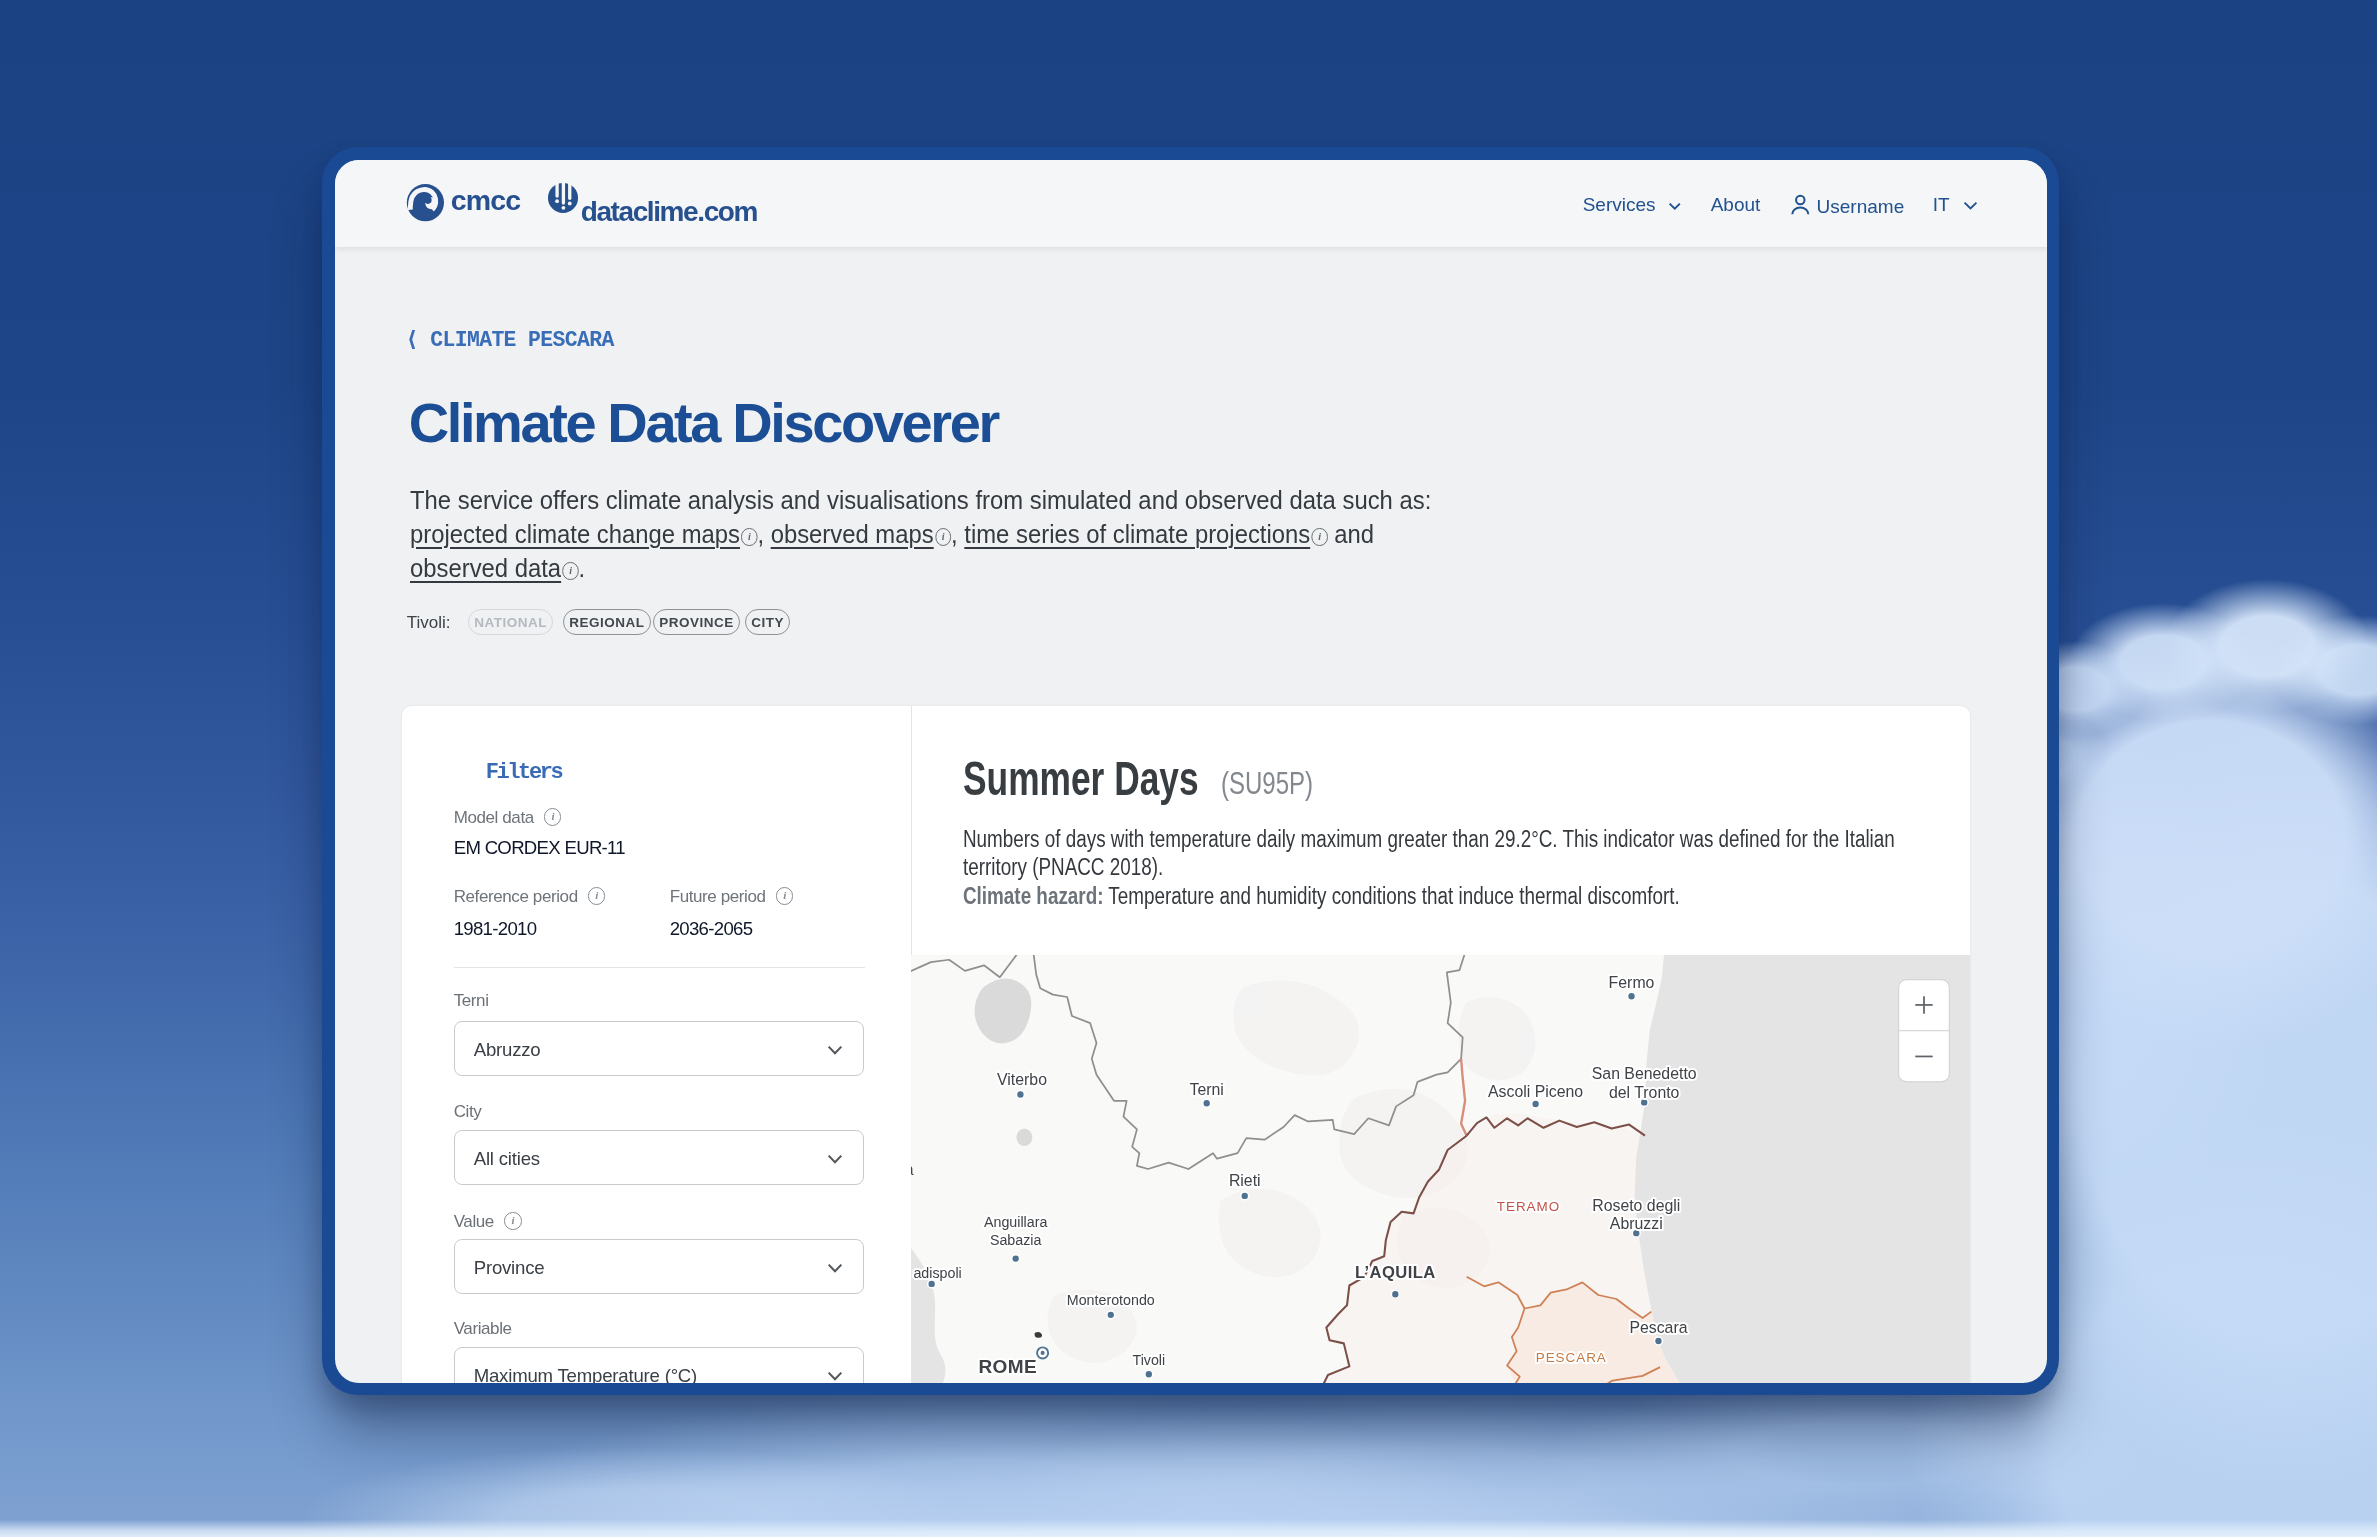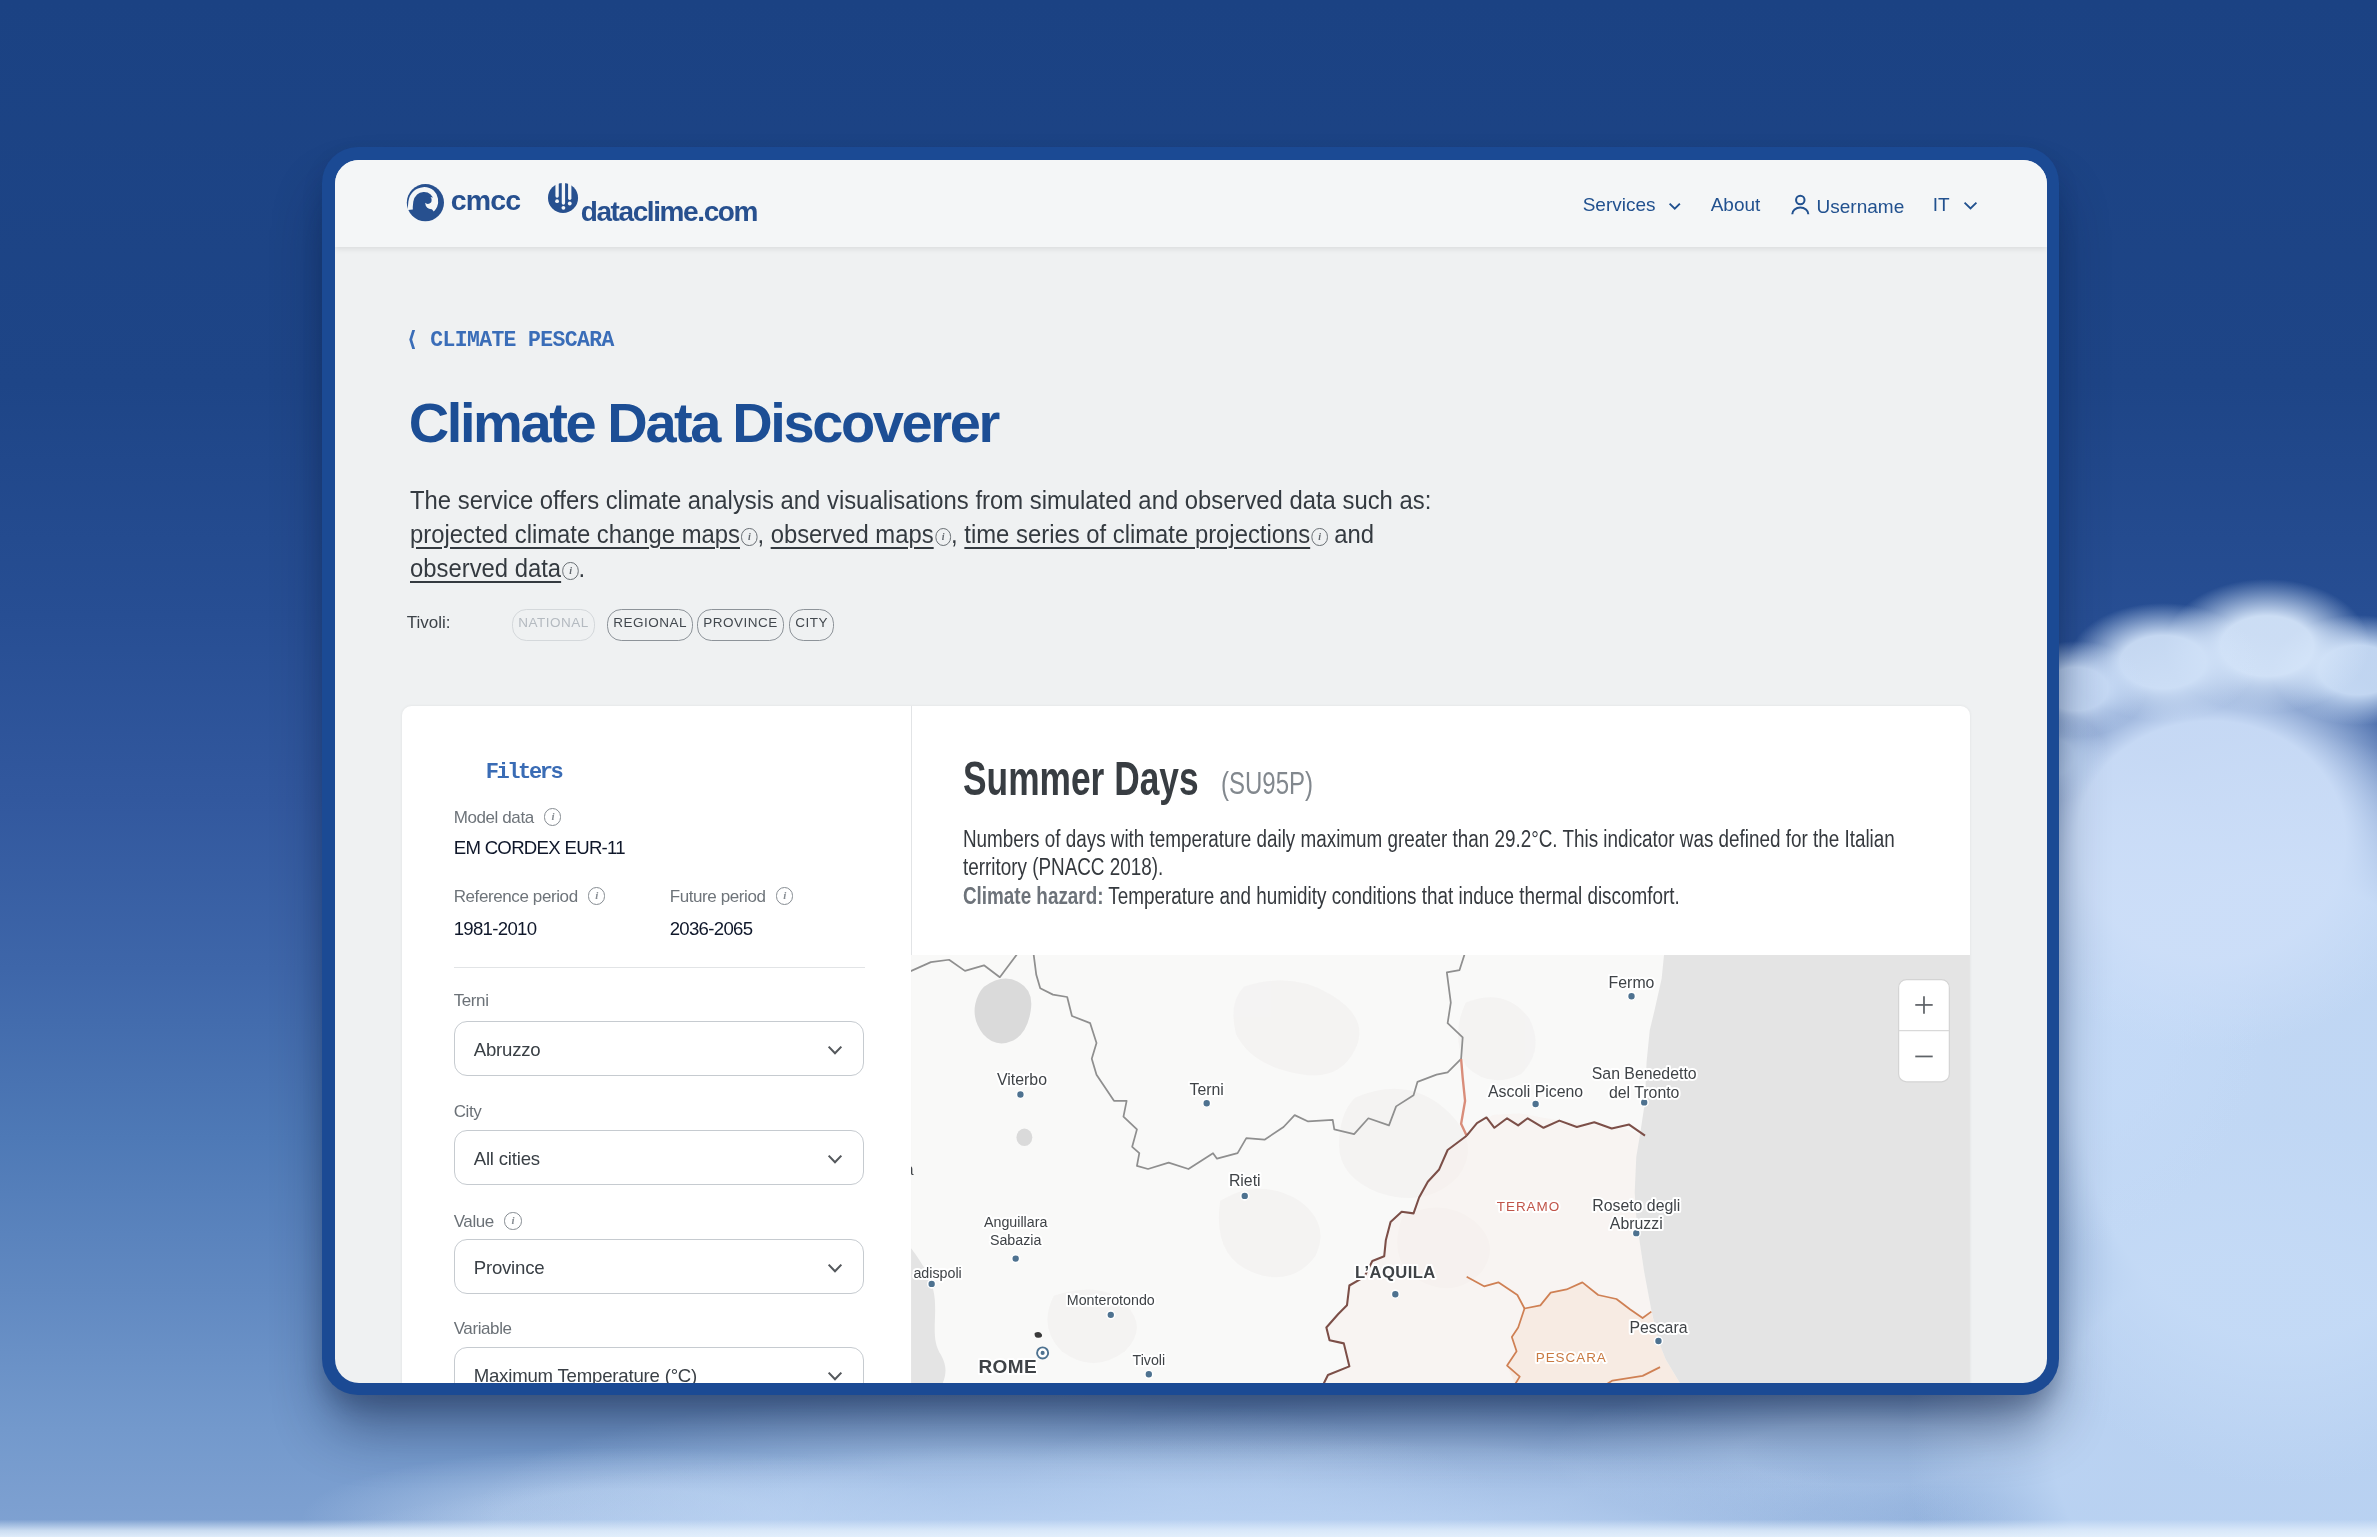--- a/index.html
+++ b/index.html
@@ -46,35 +46,35 @@
 #crumb { position:absolute; left:71px; top:166px; font-family:"Liberation Mono", monospace;
   font-weight:bold; font-size:21.4px; letter-spacing:-0.6px; color:#3a6db8; }
 #h1 { position:absolute; left:74px; top:230px; font-size:56px; font-weight:bold; color:#1c4e95; letter-spacing:-2.4px; }
 #para { position:absolute; left:75px; top:323px; font-size:26px; line-height:34px; color:#343a40; white-space:nowrap; transform:scaleX(0.917); transform-origin:0 0; }
 #para a { color:#343a40; text-decoration:underline; text-underline-offset:4px; text-decoration-thickness:1.6px; }
 .info { display:inline-block; width:17.4px; height:17.4px; border:1.6px solid #62686e; border-radius:50%;
   font-size:11px; line-height:15px; text-align:center; color:#62686e; vertical-align:2.4px; font-family:"Liberation Serif",serif; font-style:italic; font-weight:bold; margin-left:1.6px;}
 .ginfo { border-color:#868c92; color:#868c92; }
 #scales { position:absolute; left:72px; top:449px; }
 #scales .lab { position:absolute; left:0; top:4.8px; font-size:17px; color:#3c4248; }
-.chip { position:absolute; top:0; height:32px; line-height:26px; border:1.6px solid #8d9399; border-radius:14.3px;
-  padding:0 5.5px; font-size:13.5px; font-weight:normal; letter-spacing:0.5px; color:#42484e; text-align:center; white-space:nowrap;margin-left:44px; }
+.chip { position:absolute; top:0; height:26px; line-height:26px; border:1.6px solid #8d9399; border-radius:14.3px;
+  padding:0 5.5px; font-size:13.5px; font-weight:bold; letter-spacing:0.5px; color:#42484e; text-align:center; white-space:nowrap; }
 .chip.dis { border-color:#d4d8db; color:#b4bac0; }
 
 
 #panel { position:absolute; left:67px; top:546px; width:1568px; height:713px; background:#fff; border-radius:9.5px;
   box-shadow:0 0.8px 3.2px rgba(0,0,0,.07); }
 #vdiv { position:absolute; left:509px; top:0; width:0.8px; height:713px; background:#e2e4e6; }
 #filters { position:absolute; left:0; top:0; width:576px; height:713px; }
 .flabel { position:absolute; left:52px; font-size:17px; letter-spacing:-0.4px; color:#6e747a; }
 .fvalue { position:absolute; left:52px; font-size:18.6px; letter-spacing:-0.7px; color:#0f172a; }
 #ftitle { position:absolute; left:52px; top:54px; font-family:"Liberation Mono", monospace; font-weight:bold;
   font-size:22px; letter-spacing:-2.4px; color:#3a6cb5;margin-left:32px; }
 #fhr { position:absolute; left:52px; top:807px; width:411px; height:0.8px; background:#e2e4e6; top:261px; }
-.sel { position:absolute; left:52px; width:410px; height:55px; border:1.6px solid #c6cbd0; border-radius:13px; background:#fff; }
+.sel { position:absolute; left:52px; width:410px; height:55px; border:1.6px solid #c6cbd0; border-radius:8px; background:#fff; }
 .sel .st { position:absolute; left:19px; top:17.4px; font-size:18.6px; letter-spacing:-0.2px; color:#3a4046; }
 .sel svg { position:absolute; right:20px; top:23px; }
 
 #mapcol { position:absolute; left:509px; top:0; width:1059px; height:713px; }
 #sdtitle { position:absolute; left:52px; top:44px; font-size:49px; font-weight:bold; color:#383d42; white-space:nowrap; transform:scaleX(0.721); transform-origin:0 0; }
 #sdcode { position:absolute; left:310px; top:59px; font-size:32px; color:#82888e; white-space:nowrap; transform:scaleX(0.75); transform-origin:0 0; }
 #sddesc { position:absolute; left:52px; top:119px; font-size:23px; line-height:28.5px; color:#35393e; white-space:nowrap; transform:scaleX(0.82); transform-origin:0 0; }
 #sddesc b { color:#6d737a; }
 #mapwrap { position:absolute; left:0px; top:249px; width:1059px; height:428px; }
 </style>

